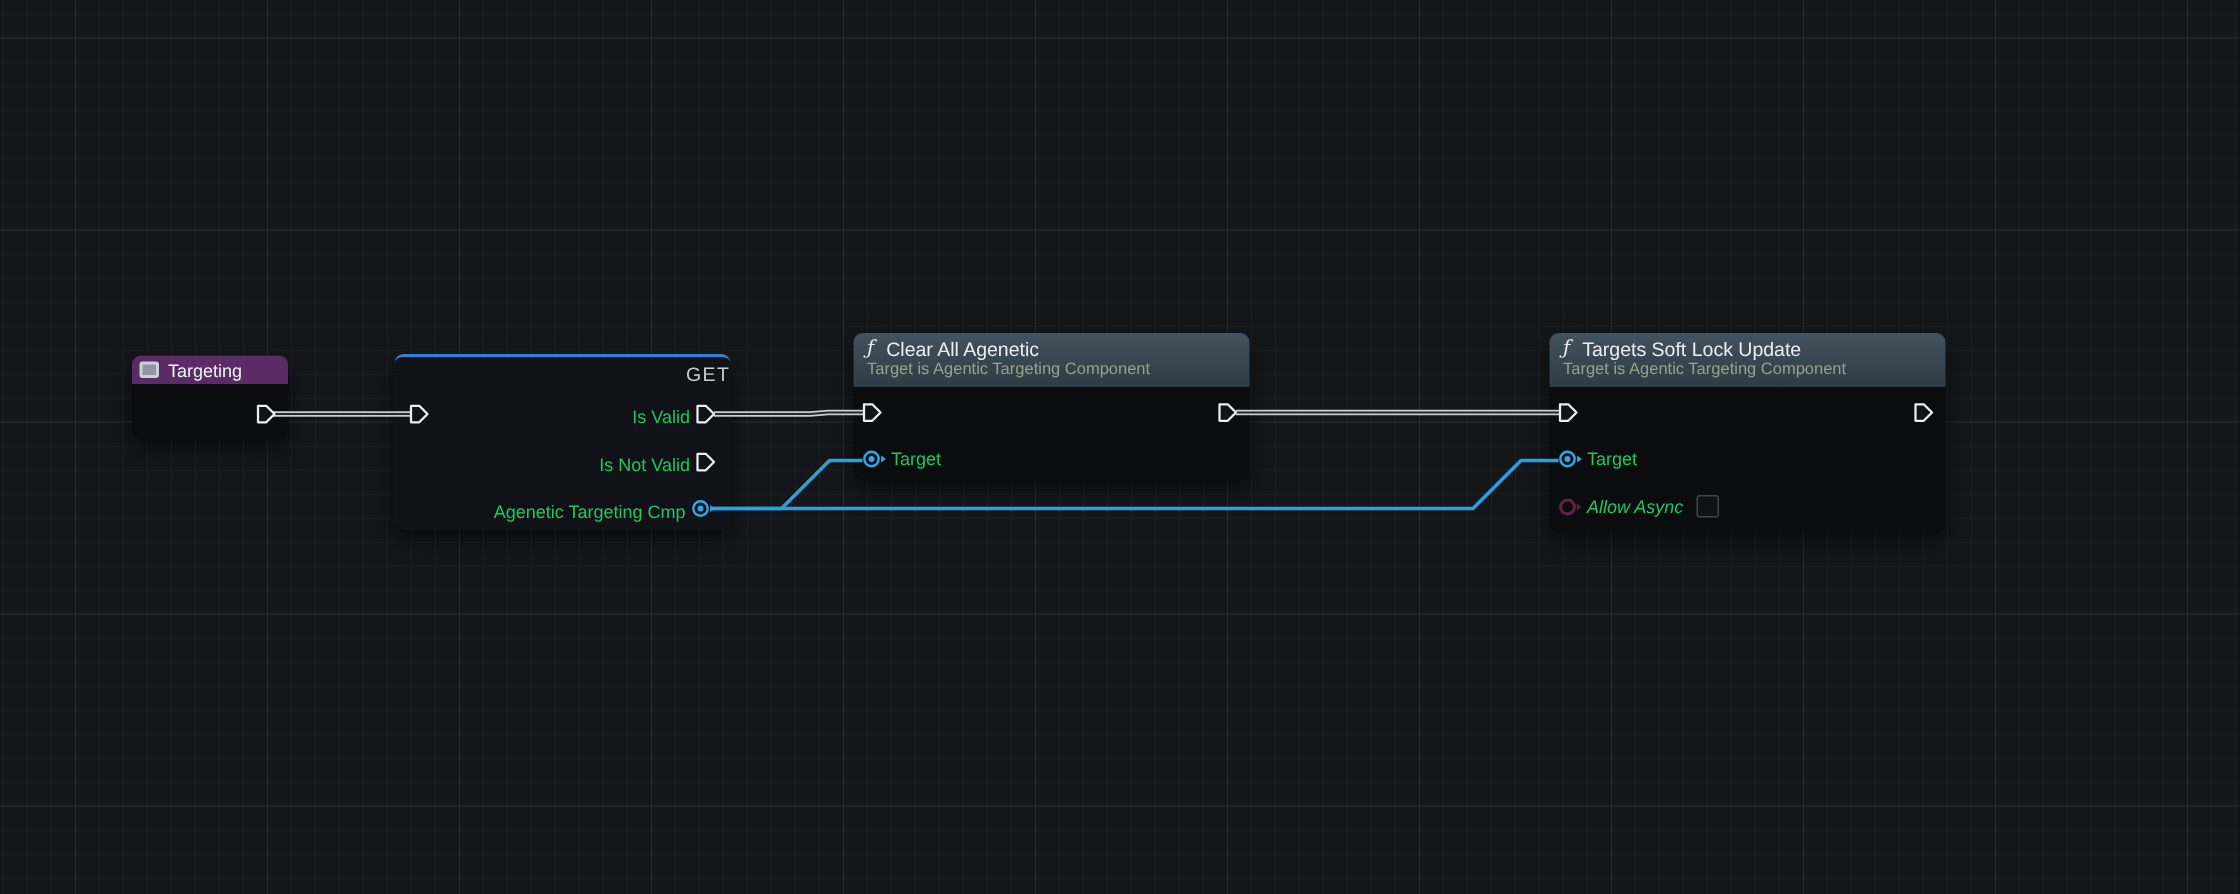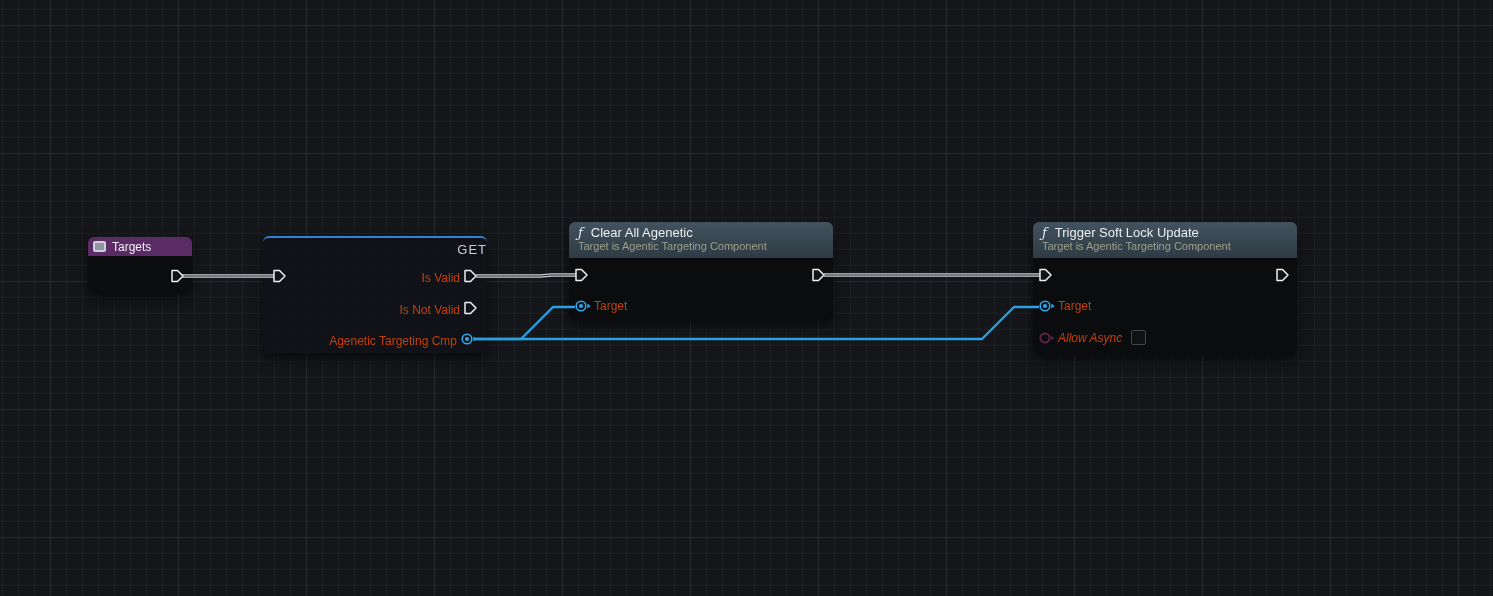--- a/index.html
+++ b/index.html
@@ -10,21 +10,21 @@
     background-image:
       linear-gradient(to right,  #282b30 1px, transparent 1px),
       linear-gradient(to bottom, #282b30 1px, transparent 1px),
       linear-gradient(to right,  #1c1f23 1px, transparent 1px),
       linear-gradient(to bottom, #1c1f23 1px, transparent 1px);
     background-size:128px 128px, 128px 128px, 16px 16px, 16px 16px;
     background-position:50px 0, 0 25px, 2px 0, 0 9px;
     font-family:"Liberation Sans", sans-serif;
   }
   .node { position:absolute; border-radius:7px; box-shadow:0 6px 14px rgba(0,0,0,0.55); z-index:2; }
-  .pin-label { position:absolute; height:16px; line-height:16px; font-size:12px; color:#c2410c; white-space:nowrap; }
+  .pin-label { position:absolute; height:16px; line-height:16px; font-size:12px; color:#22c55e; white-space:nowrap; }
 
   
   #node-softlock { left:88px; top:237px; width:104px; height:56px; background:#0b0c0e; }
   #node-softlock .hdr {
     height:19px; background:#5b2b65; border-radius:6px 6px 0 0;
     display:flex; align-items:center; padding-left:5px; gap:6px;
   }
   .var-icon { width:13px; height:11px; background:#9096a1; border:2px solid #ccd1d9; border-radius:2px; }
   #node-softlock .hdr-title { font-size:12px; color:#f1f2f4; }
 
@@ -58,21 +58,21 @@
   #wires { position:absolute; left:0; top:0; z-index:3; pointer-events:none; }
 </style>
 </head>
 <body>
 
 <div id="canvas">
 
   <div class="node" id="node-softlock">
     <div class="hdr">
       <span class="var-icon"></span>
-      <span class="hdr-title">Targets</span>
+      <span class="hdr-title">Targeting</span>
     </div>
   </div>
 
   <div class="node" id="node-get">
     <div class="get-title">GET</div>
     <div class="pin-label" style="right:27px; top:32px;">Is Valid</div>
     <div class="pin-label" style="right:27px; top:64px;">Is Not Valid</div>
     <div class="pin-label" style="right:30px; top:95px;">Agenetic Targeting Cmp</div>
   </div>
 
@@ -84,21 +84,21 @@
       </div>
       <div class="fn-sub">Target is Agentic Targeting Component</div>
     </div>
     <div class="pin-label" style="left:25px; top:76px;">Target</div>
   </div>
 
   <div class="node fn-node" id="node-trigger">
     <div class="fn-hdr">
       <div class="row1">
         <span class="fn-glyph">ƒ</span>
-        <span class="fn-title">Trigger Soft Lock Update</span>
+        <span class="fn-title">Targets Soft Lock Update</span>
       </div>
       <div class="fn-sub">Target is Agentic Targeting Component</div>
     </div>
     <div class="pin-label" style="left:25px; top:76px;">Target</div>
     <div class="pin-label" style="left:25px; top:108px;font-style:italic;">Allow Async</div>
     <div class="checkbox"></div>
   </div>
 
   <svg id="wires" width="1493" height="596" viewBox="0 0 1493 596">
     <defs>

